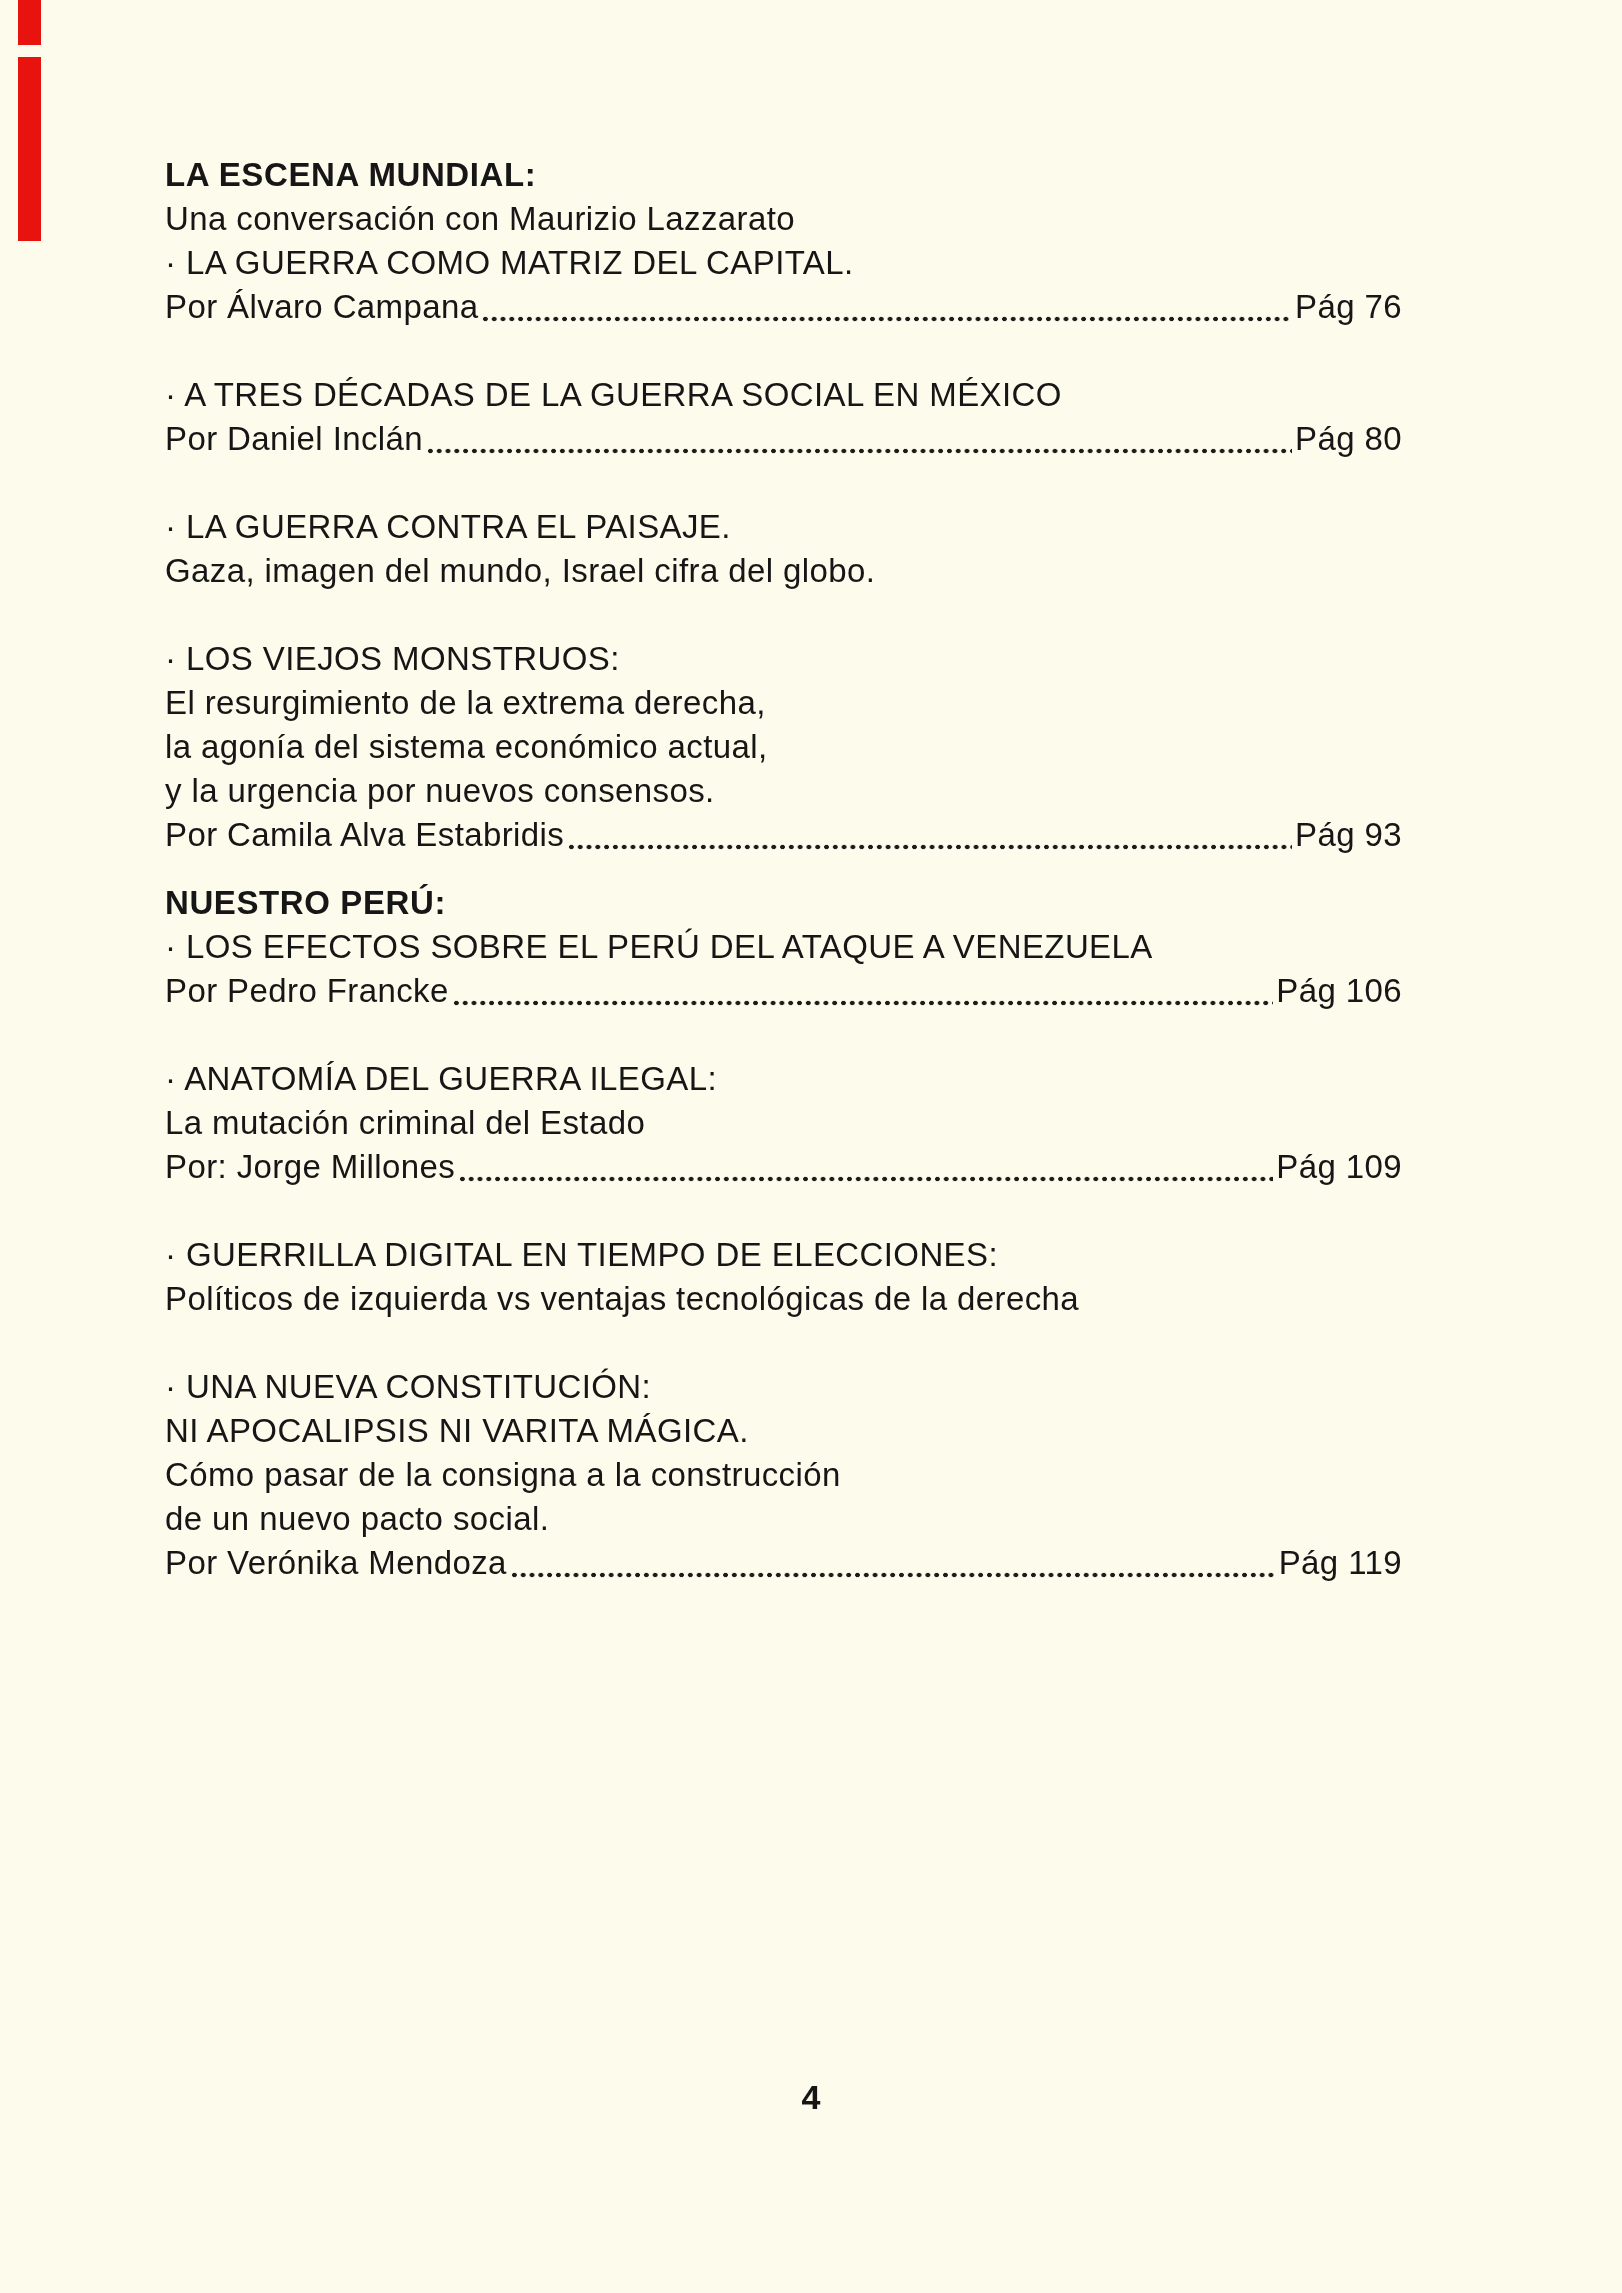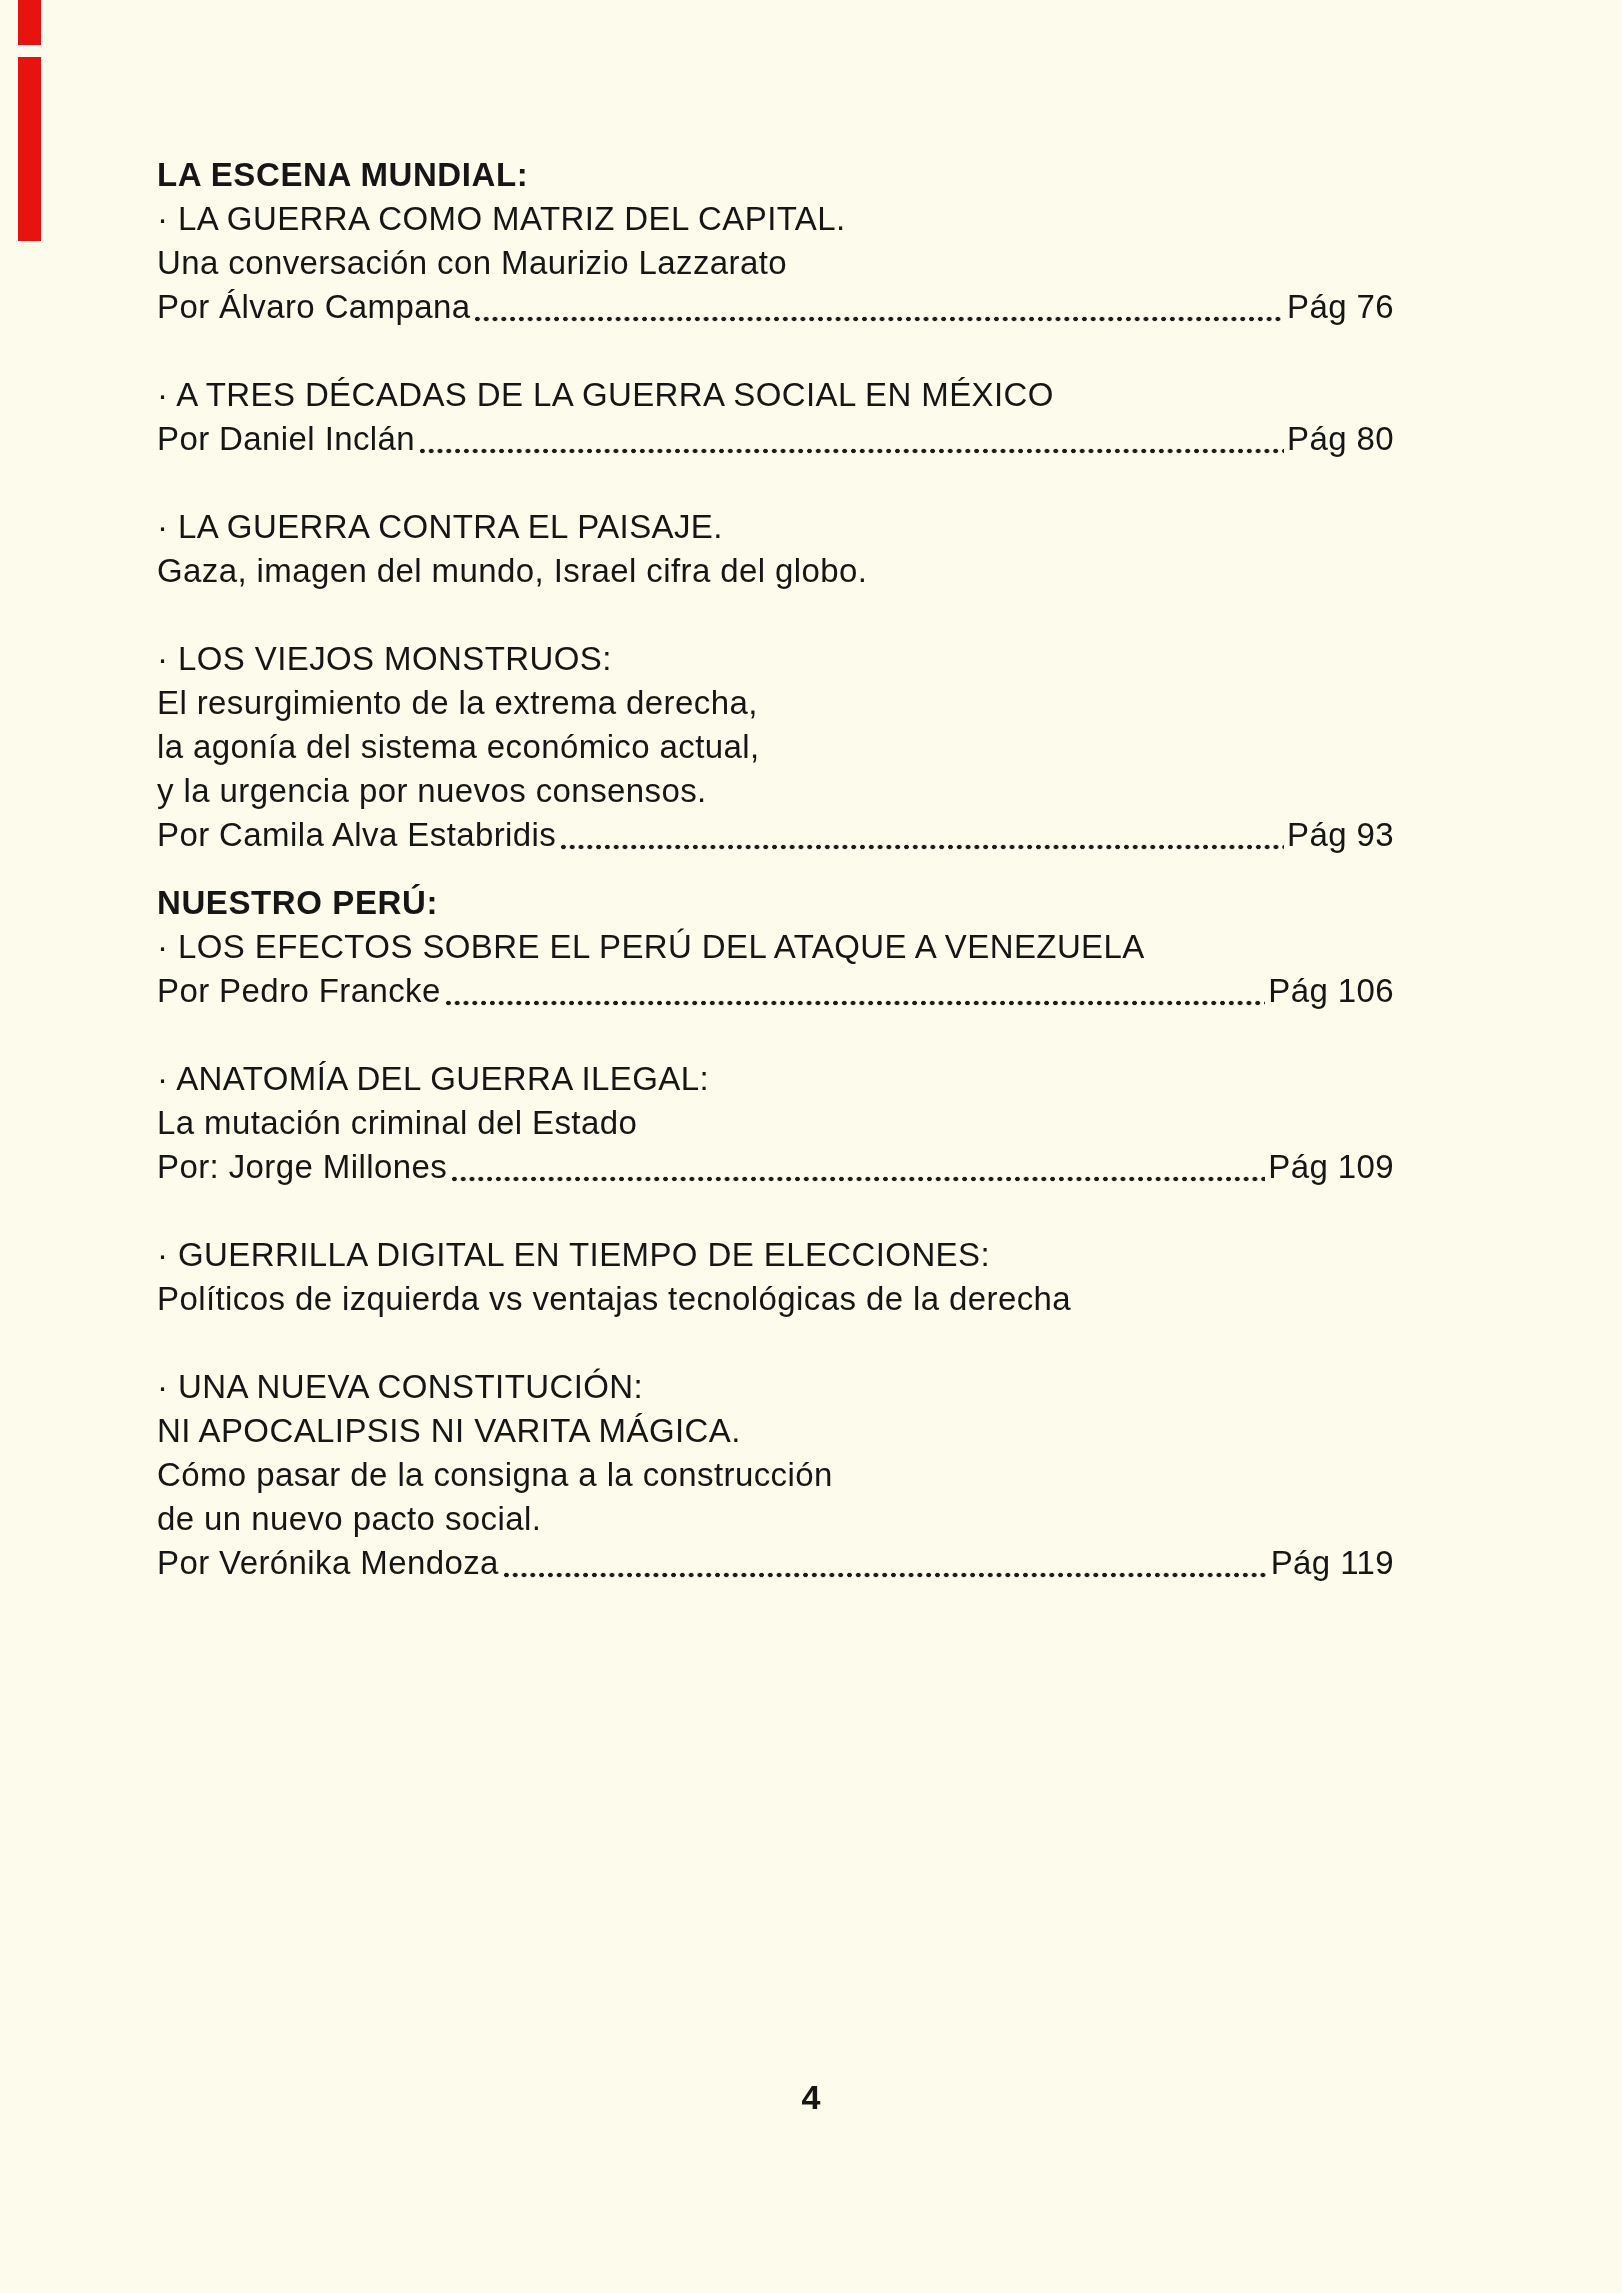--- a/index.html
+++ b/index.html
@@ -25,21 +25,21 @@
     position: absolute;
     left: 0;
     width: 23.5px;
   }
   .red-dash.d1 { top: 0;    height: 45px;  }
   .red-dash.d2 { top: 57px; height: 184px; }
 
   
   .toc {
     position: absolute;
-    left: 157px;
+    left: 165px;
     top: 153px;
     width: 1237px;
     font-size: 33px;
     line-height: 44px;
     letter-spacing: 0.4px;
   }
   .heading {
     font-weight: bold;
     margin-top: 24px;
     letter-spacing: 0.6px;
@@ -79,22 +79,22 @@
 
 <div class="red-marks">
   <span class="red-dash d1" style="background: rgb(232, 18, 15);"></span>
   <span class="red-dash d2" style="background: rgb(232, 18, 15);"></span>
 </div>
 
 <main class="toc" id="toc">
     <section class="section">
       <div class="heading">LA ESCENA MUNDIAL:</div>
       <div class="entry">
+        <div class="tline">Una conversación con Maurizio Lazzarato</div>
         <div class="tline">· LA GUERRA COMO MATRIZ DEL CAPITAL.</div>
-        <div class="tline">Una conversación con Maurizio Lazzarato</div>
         <div class="porline">
           <span>Por Álvaro Campana</span>
           <span class="leader"></span>
           <span class="pag">Pág 76</span>
         </div>
       </div>
       <div class="entry">
         <div class="tline">· A TRES DÉCADAS DE LA GUERRA SOCIAL EN MÉXICO</div>
         <div class="porline">
           <span>Por Daniel Inclán</span>

